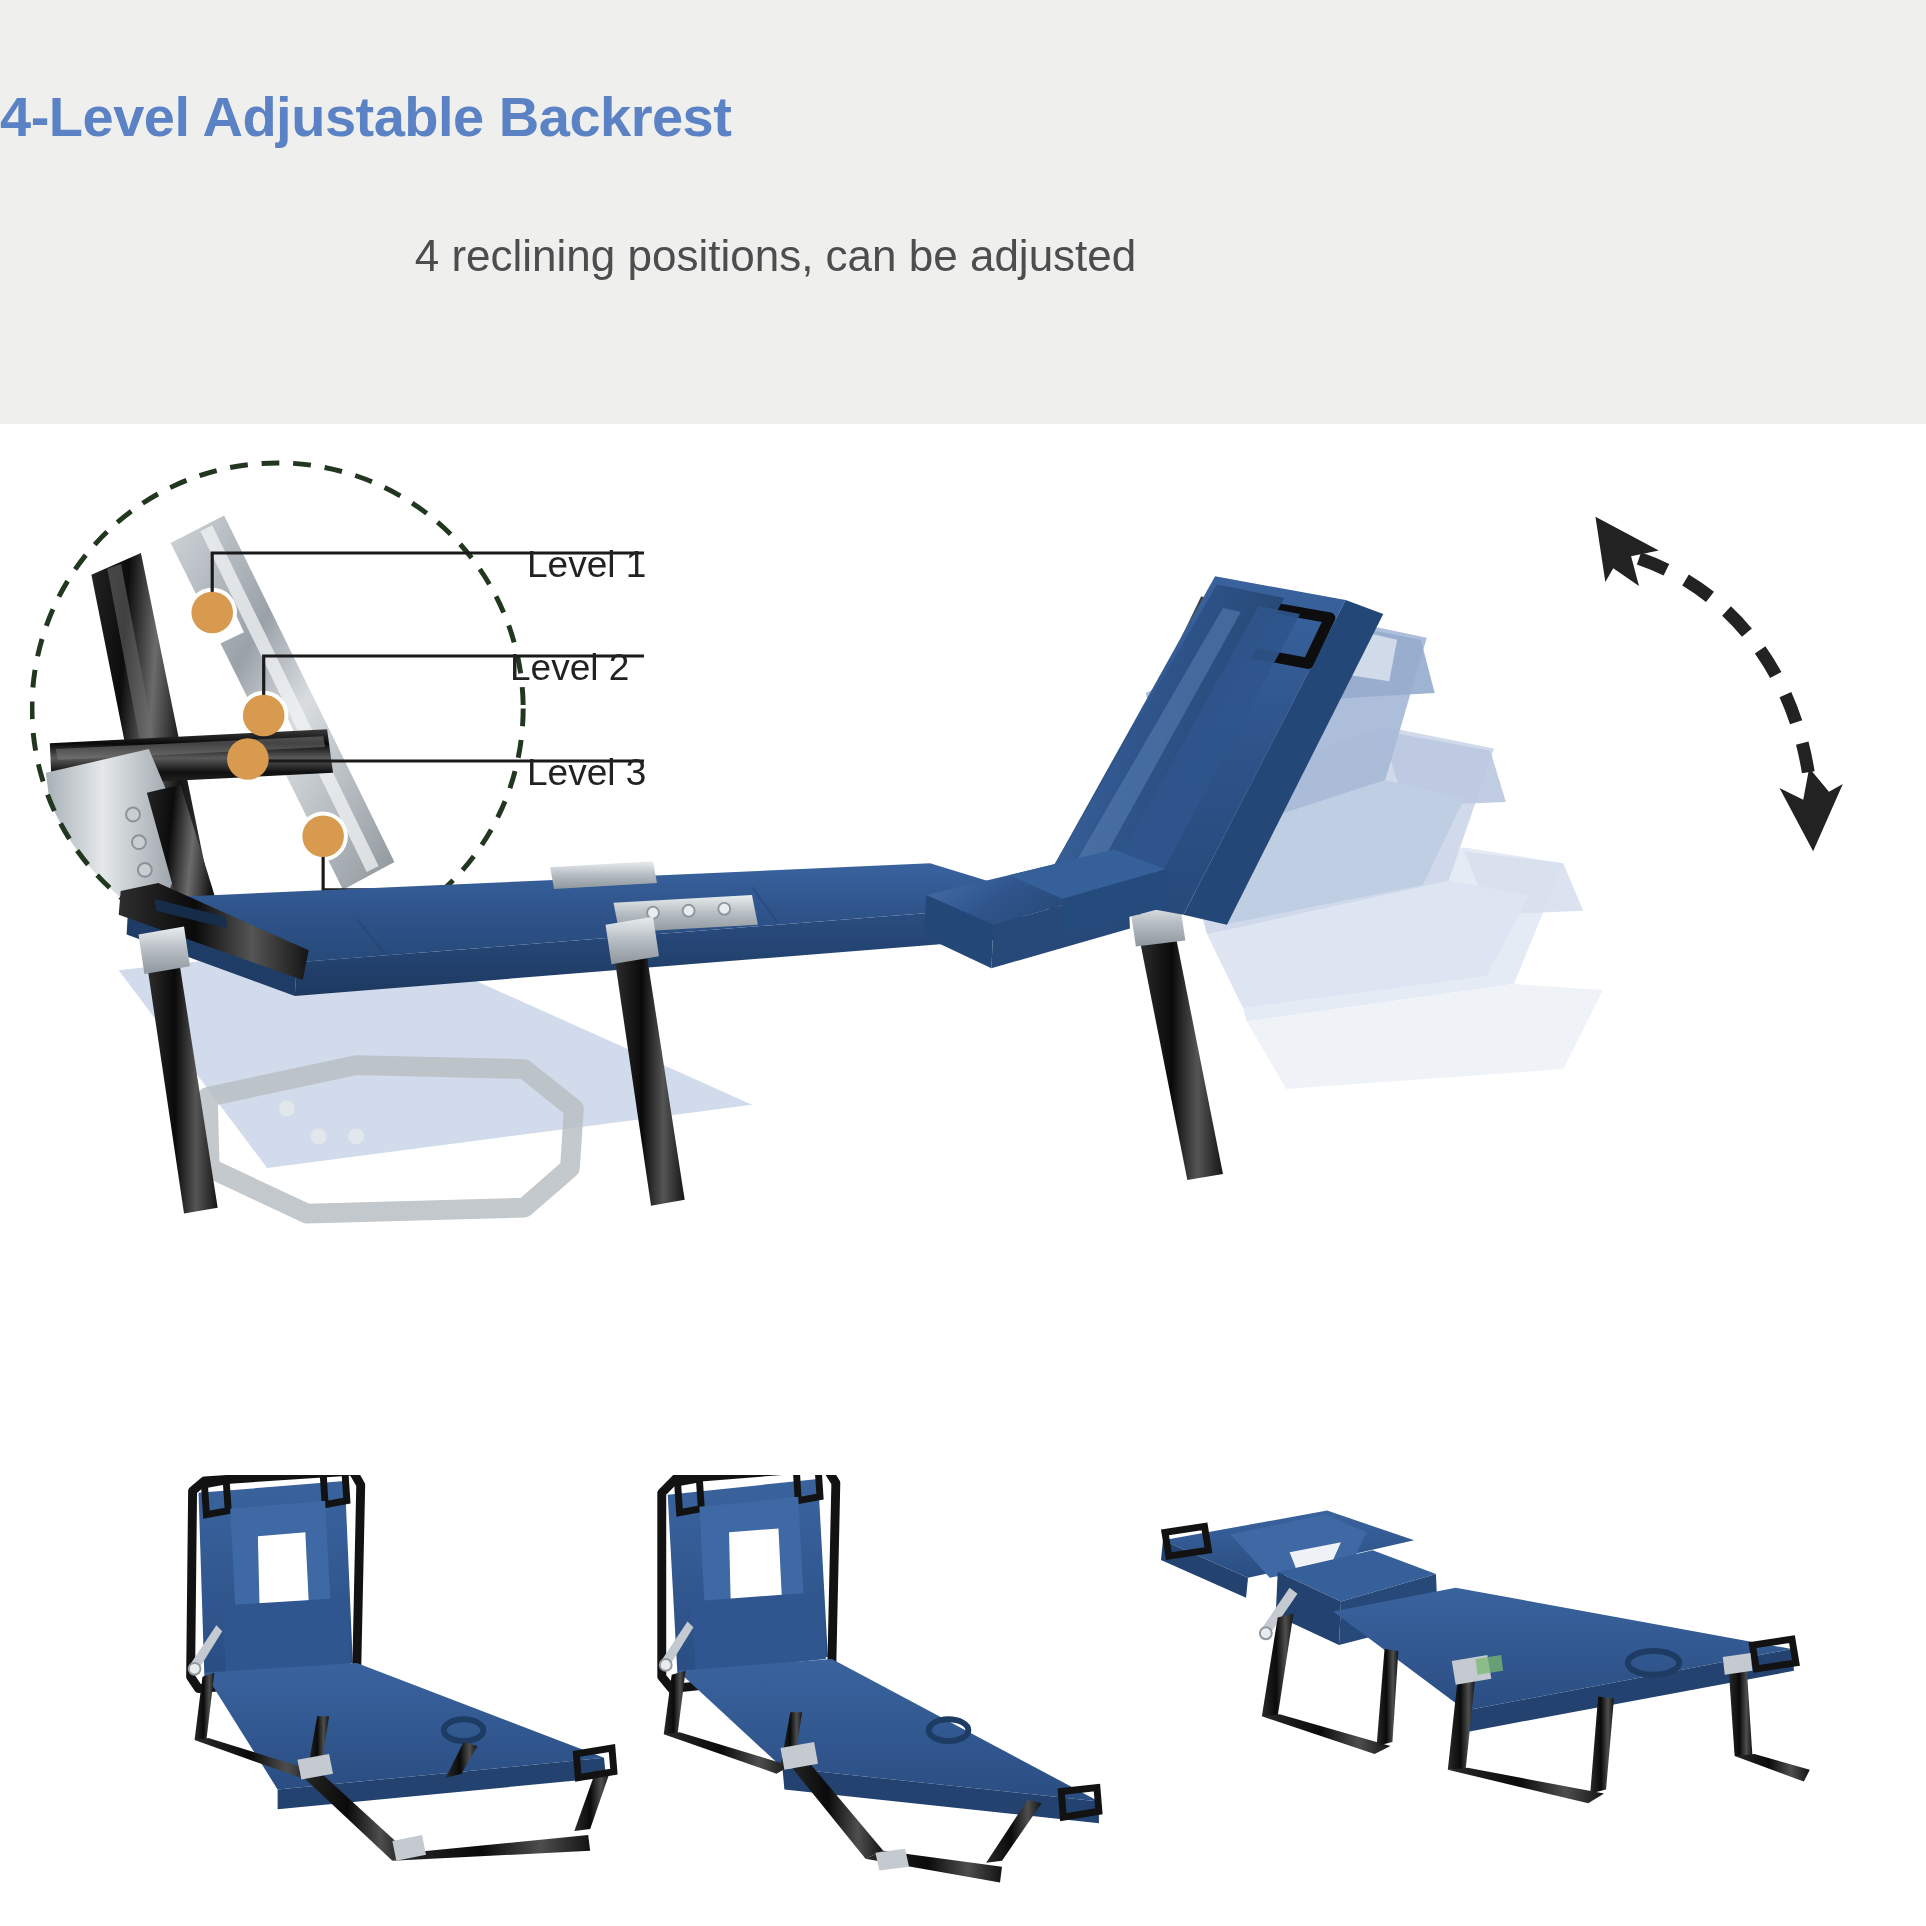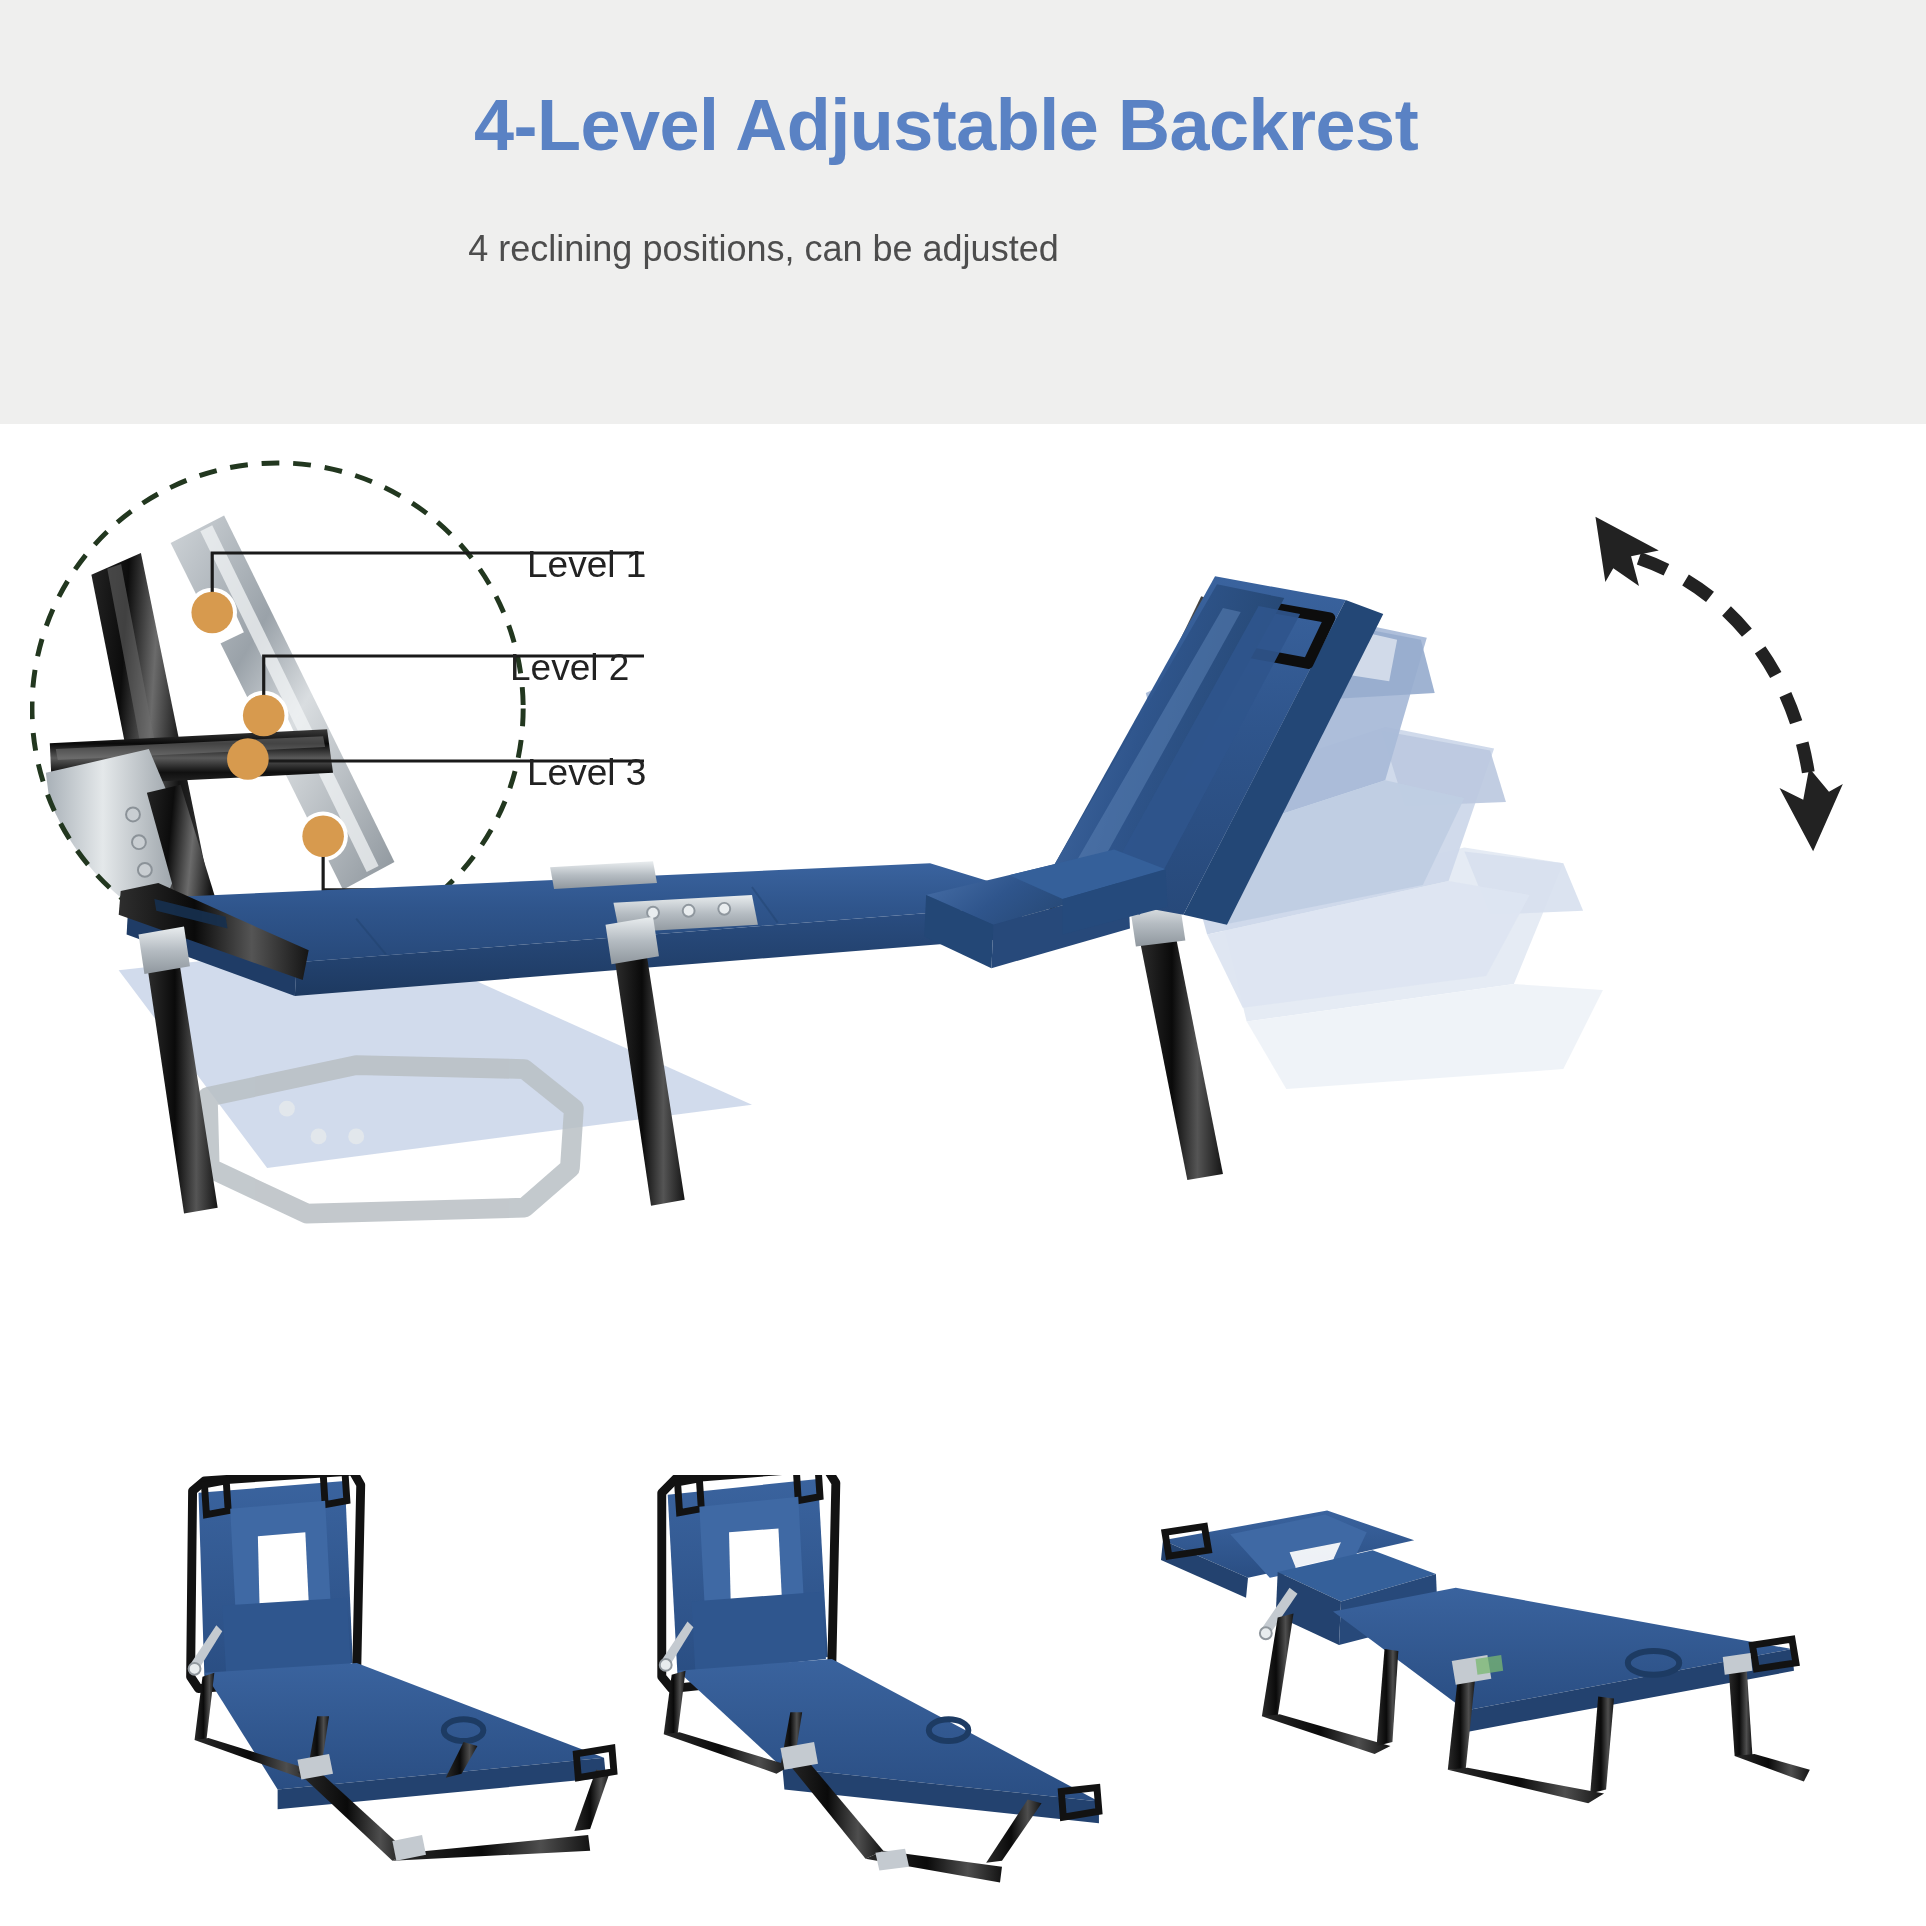--- a/index.html
+++ b/index.html
@@ -12,30 +12,29 @@
   }
   #stage{position:absolute;left:0;top:0;width:1927px;height:1927px;overflow:hidden;background:#fff;}
 
   
   .header-band{
     position:absolute;left:0;top:0;width:1927px;height:424px;
     background:#efefee;
   }
   .title{
     position:absolute;left:0;top:89px;width:1892px;
-    text-align:center;
-    font-size:72px;font-weight:bold;letter-spacing:-0.5px;
+    font-size:56px;font-weight:bold;letter-spacing:-0.5px;
     color:#5a82c4;
     line-height:1.0;
     white-space:nowrap;
   }
   .subtitle{
-    position:absolute;left:0;top:220px;width:1527px;
+    position:absolute;left:12px;top:220px;width:1527px;
     text-align:center;
-    font-size:36px;font-weight:normal;
+    font-size:44px;font-weight:normal;
     color:#4d4d4d;
     line-height:1.62;
   }
   .subtitle div{width:100%;}
 
   
   .callout{position:absolute;left:30px;top:446px;width:614px;height:525px;}
   .callout svg{position:absolute;left:0;top:0;}
   .lvl-label{
     position:absolute;

